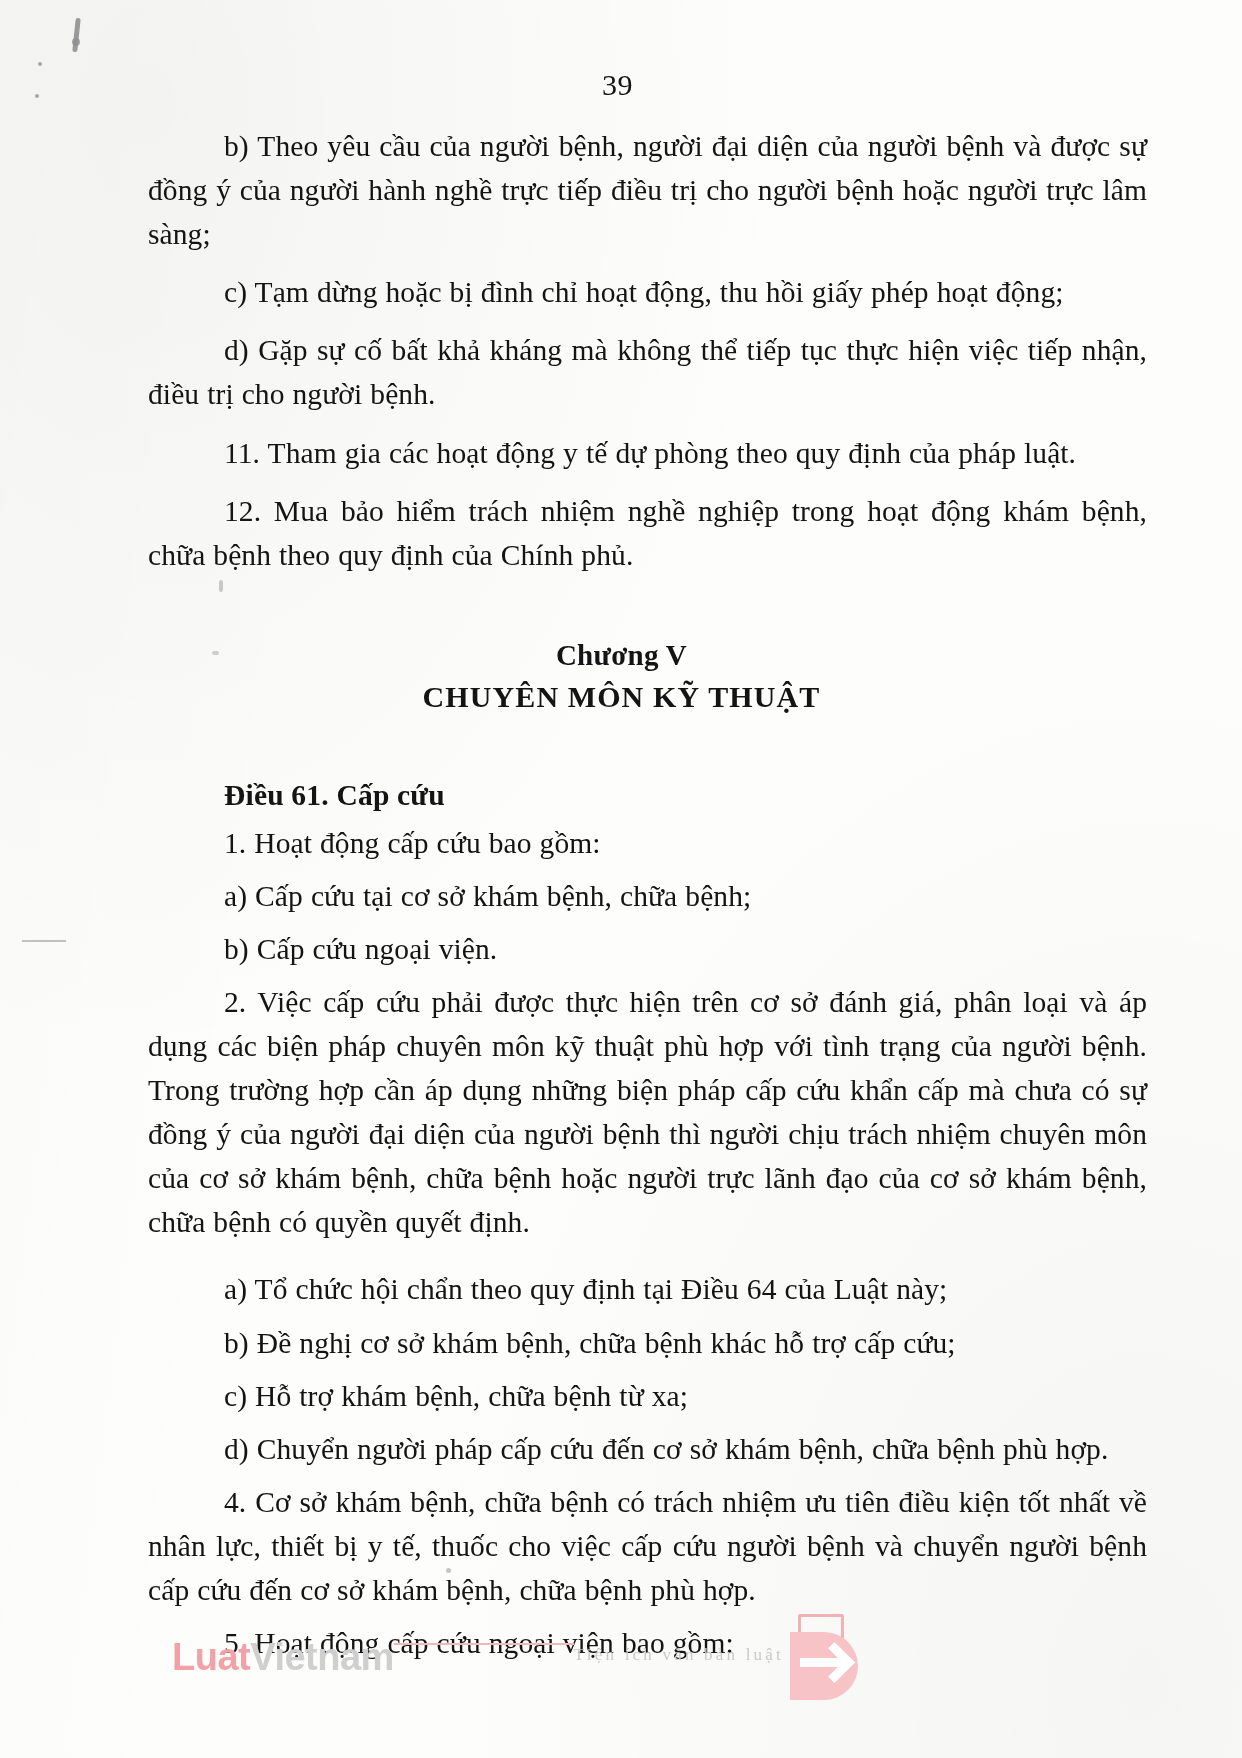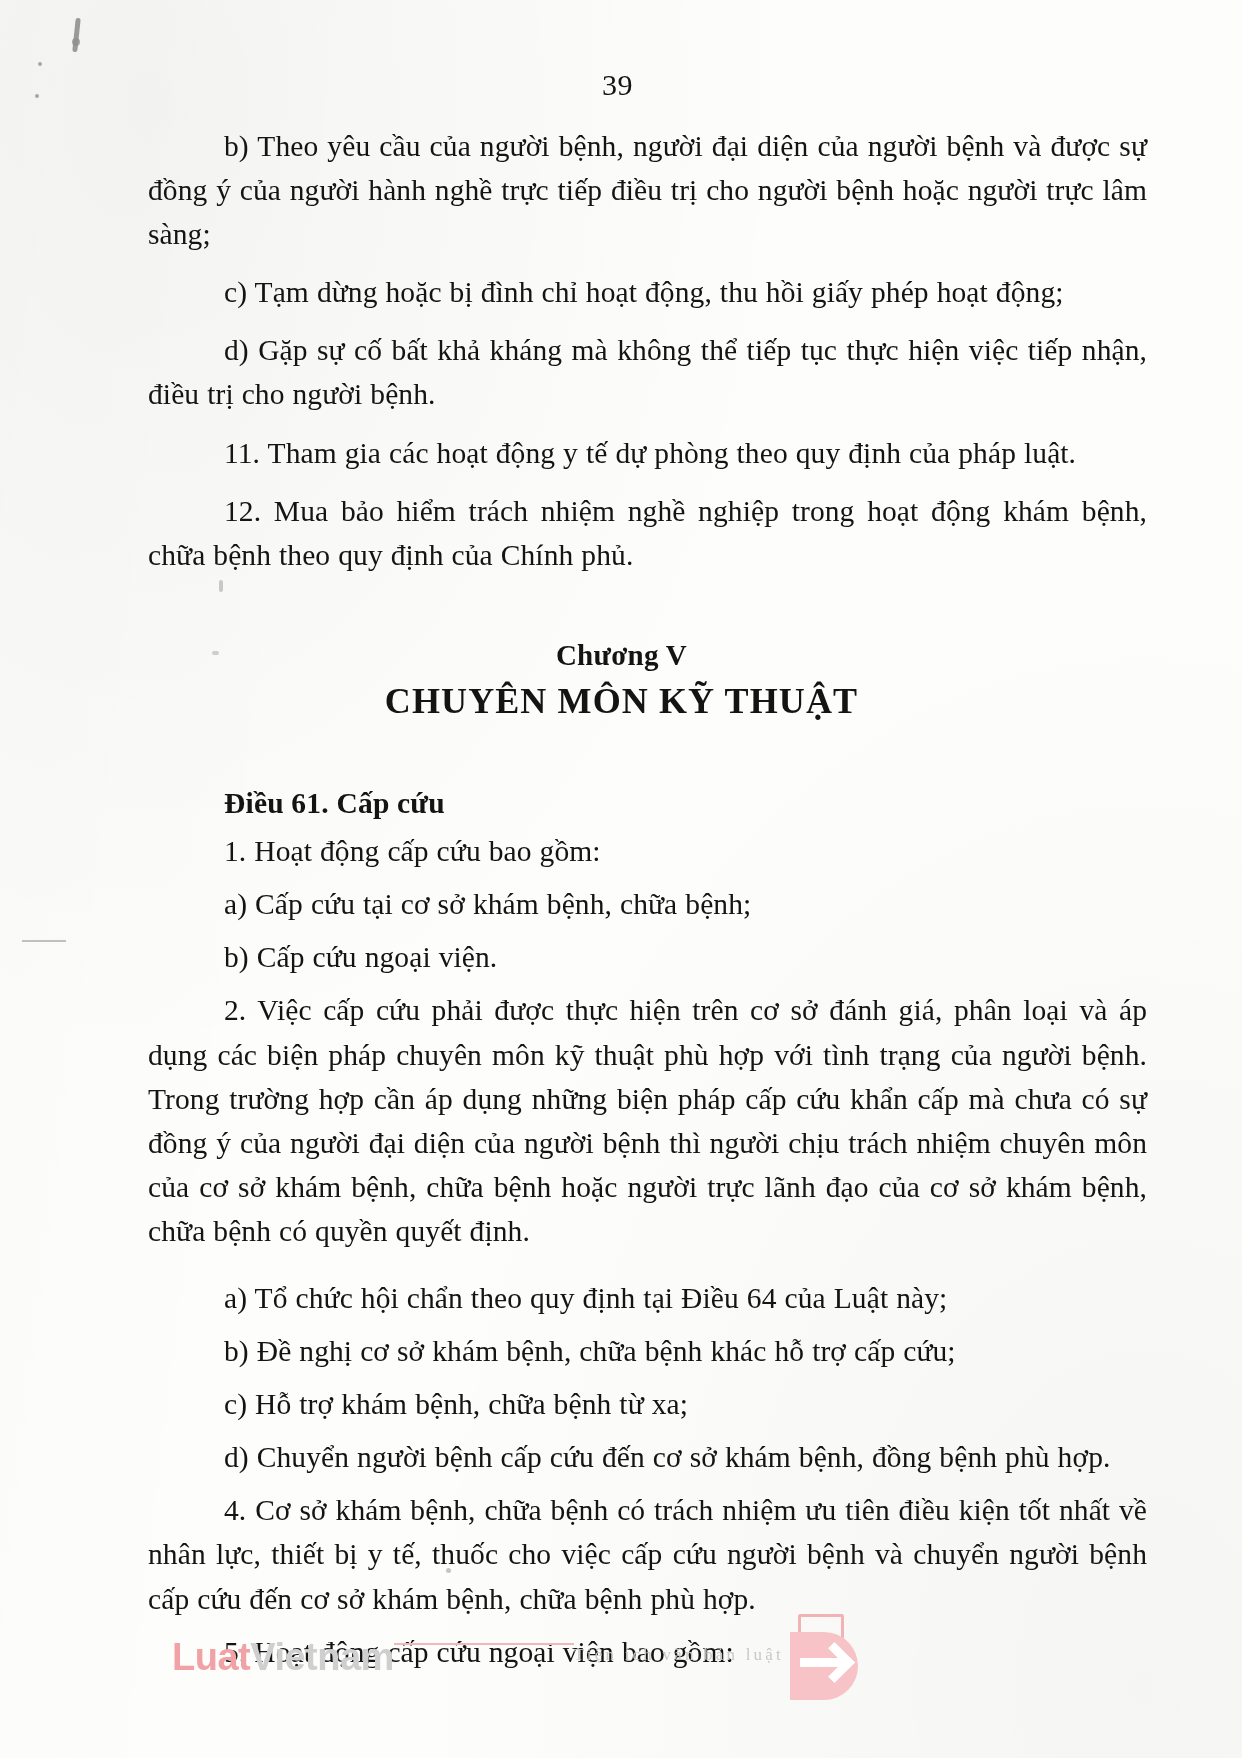--- a/index.html
+++ b/index.html
@@ -69,21 +69,21 @@
     margin-top: 58px;
     padding-right: 52px;
   }
   .chapter-label {
     font-size: 29px;
     font-weight: bold;
     line-height: 1.42;
     letter-spacing: 0.3px;
   }
   .chapter-title {
-    font-size: 36px;
+    font-size: 30px;
     font-weight: bold;
     line-height: 1.42;
     letter-spacing: 1.1px;
   }
 
   .article-heading {
     font-size: 29.5px;
     font-weight: bold;
     margin-top: 60px;
     text-indent: 76px;
@@ -236,21 +236,21 @@
   <div class="gap-xs"></div>
   <p class="para">2. Việc cấp cứu phải được thực hiện trên cơ sở đánh giá, phân loại và áp dụng các biện pháp chuyên môn kỹ thuật phù hợp với tình trạng của người bệnh. Trong trường hợp cần áp dụng những biện pháp cấp cứu khẩn cấp mà chưa có sự đồng ý của người đại diện của người bệnh thì người chịu trách nhiệm chuyên môn của cơ sở khám bệnh, chữa bệnh hoặc người trực lãnh đạo của cơ sở khám bệnh, chữa bệnh có quyền quyết định.</p>
   <div class="gap-s"></div>
   <div class="gap-xs"></div>
   <p class="para tight">a) Tổ chức hội chẩn theo quy định tại Điều 64 của Luật này;</p>
   <div class="gap-xs"></div>
   <p class="para tight">b) Đề nghị cơ sở khám bệnh, chữa bệnh khác hỗ trợ cấp cứu;</p>
   <div class="gap-xs"></div>
   <p class="para tight">c) Hỗ trợ khám bệnh, chữa bệnh từ xa;</p>
   <div class="gap-xs"></div>
-  <p class="para tight">d) Chuyển người bệnh cấp cứu đến cơ sở khám bệnh, đồng bệnh phù hợp.</p>
+  <p class="para tight">d) Chuyển người pháp cấp cứu đến cơ sở khám bệnh, chữa bệnh phù hợp.</p>
   <div class="gap-xs"></div>
   <p class="para">4. Cơ sở khám bệnh, chữa bệnh có trách nhiệm ưu tiên điều kiện tốt nhất về nhân lực, thiết bị y tế, thuốc cho việc cấp cứu người bệnh và chuyển người bệnh cấp cứu đến cơ sở khám bệnh, chữa bệnh phù hợp.</p>
   <div class="gap-xs"></div>
   <p class="para tight">5. Hoạt động cấp cứu ngoại viện bao gồm:</p>
 
 </div>
 
 <div class="watermark">
   <div class="wm-text-col">
     <div class="wm-main"><span class="wm-luat">Luat</span><span class="wm-vietnam">Vietnam</span></div>

